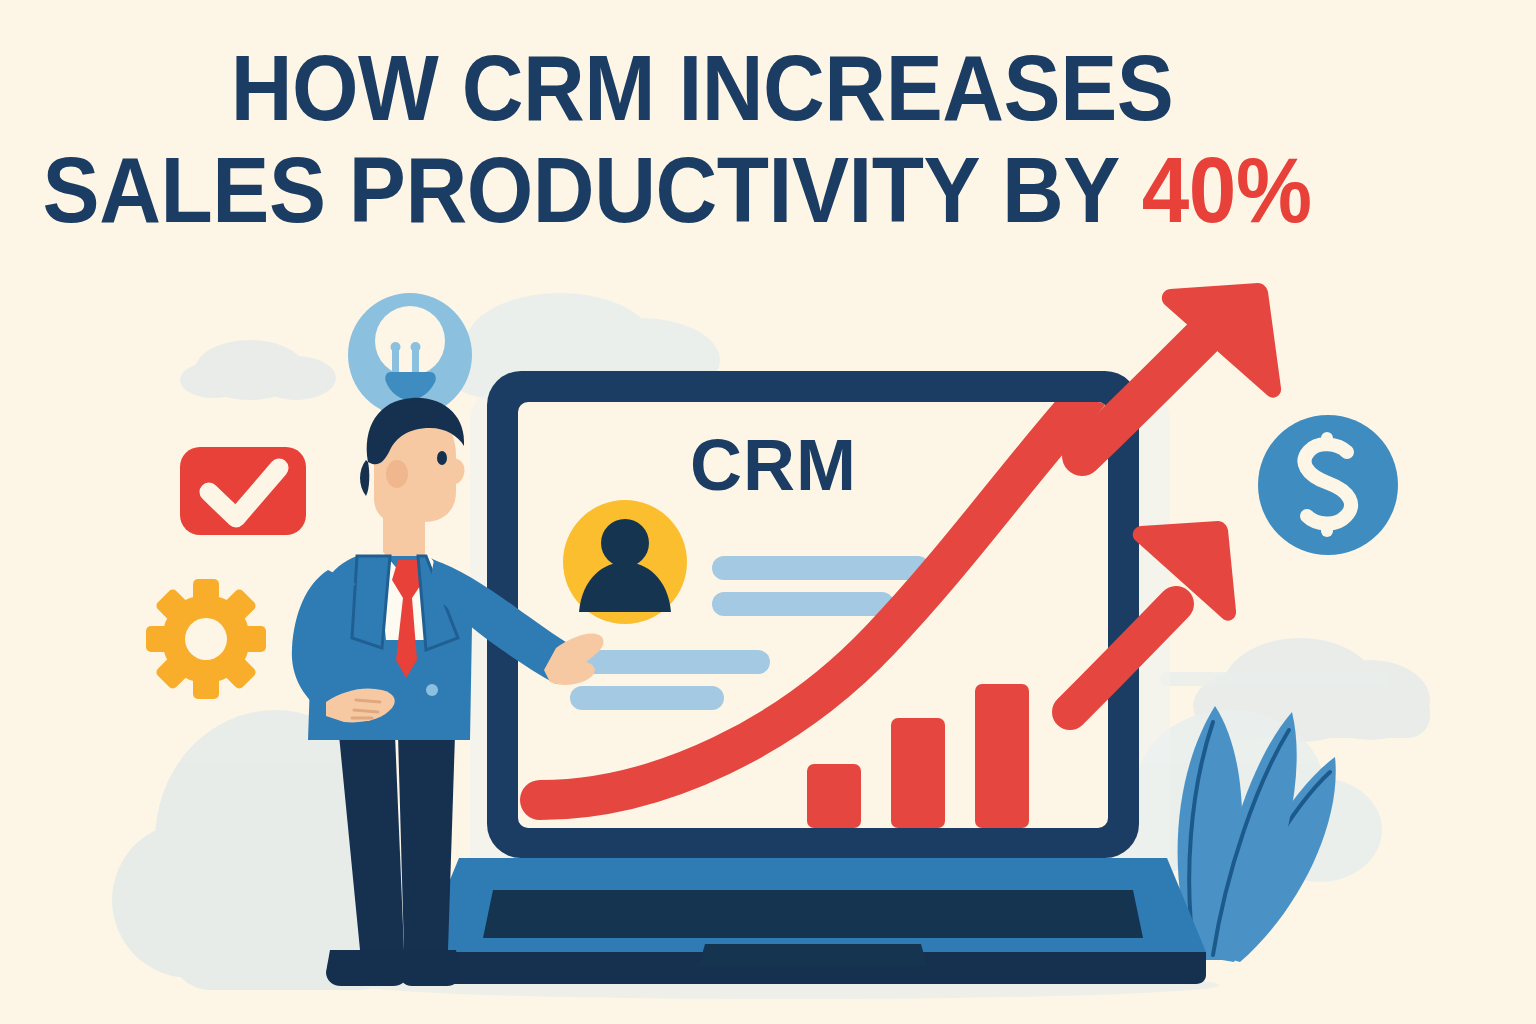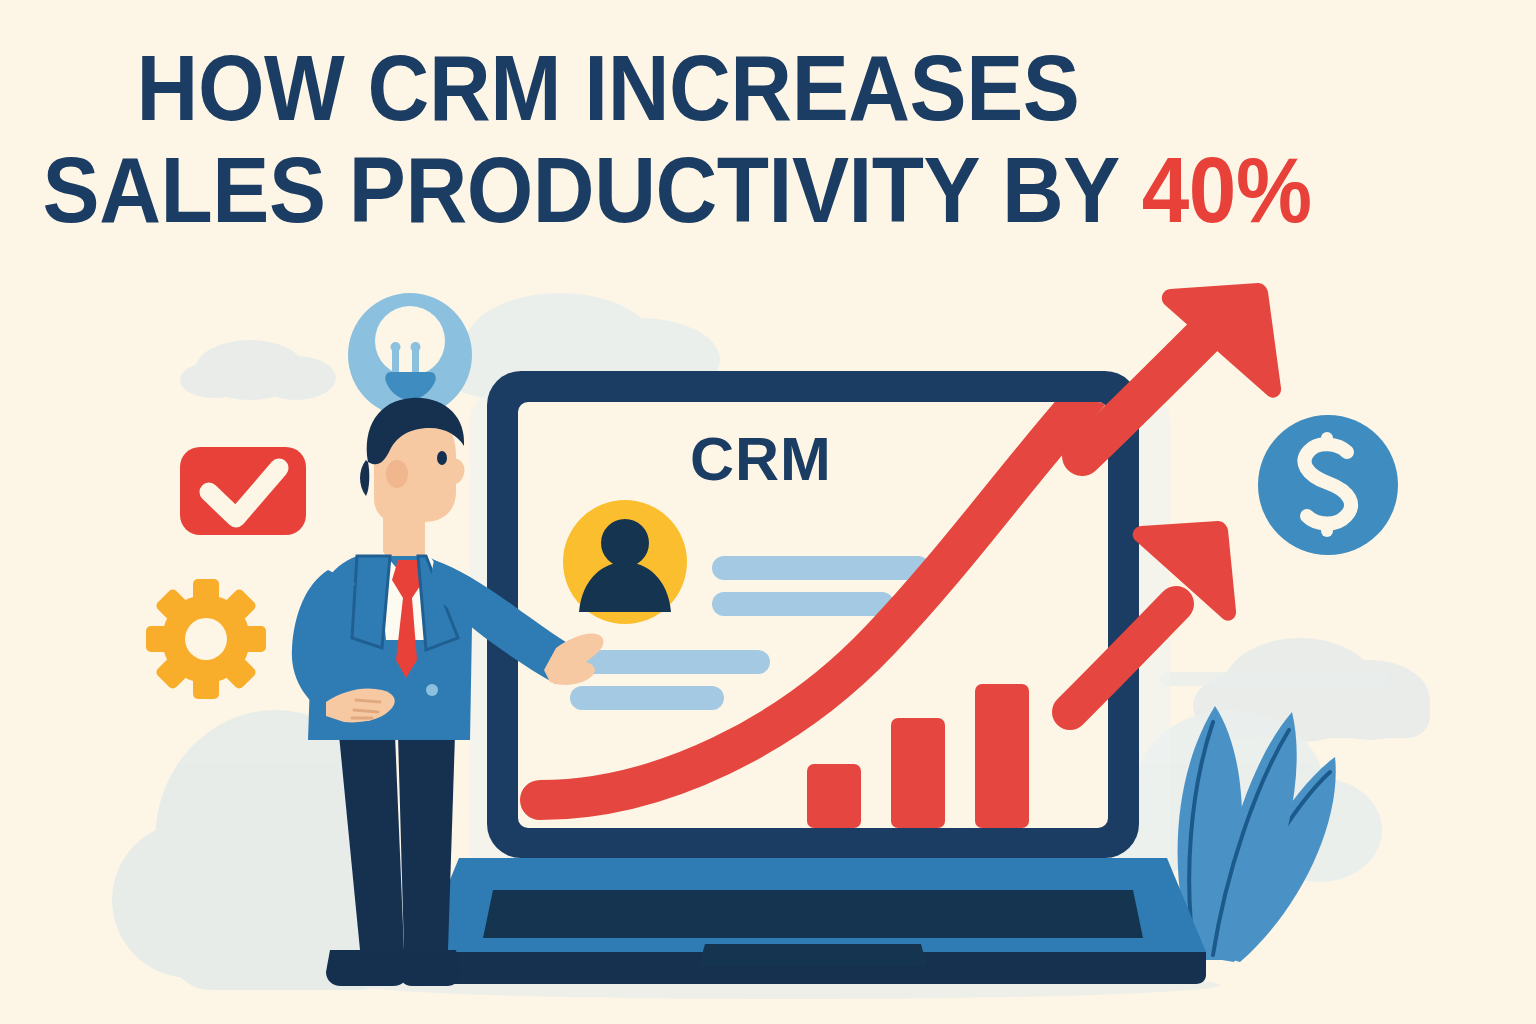--- a/index.html
+++ b/index.html
@@ -19,21 +19,21 @@
     position: absolute;
     inset: 0;
     width: 1536px;
     height: 1024px;
   }
   .headline {
     position: absolute;
     left: 0;
     top: 42px;
     width: 1216px;
-    text-align: center;
+    text-align: right;
     z-index: 40;
     pointer-events: none;
   }
   .hl-line {
     display: block;
     font-family: "Liberation Sans Narrow", "Liberation Sans", sans-serif;
     font-weight: 700;
     font-size: 93px;
     line-height: 1.02;
     letter-spacing: -0.5px;
@@ -43,21 +43,21 @@
   }
   .hl-line.l1 { font-size: 92px; }
   .hl-line.l2 { font-size: 92px; margin-top: 8px; }
   .hl-accent { color: #e8413a; }
   .crm-word {
     position: absolute;
     left: 690px;
     top: 424px;
     font-family: "Liberation Sans", sans-serif;
     font-weight: 700;
-    font-size: 61px;
+    font-size: 72px;
     letter-spacing: 1px;
     color: #1c3d63;
     z-index: 22;
     pointer-events: none;
   }
 </style>
 </head>
 <body>
 
 <div id="stage">

